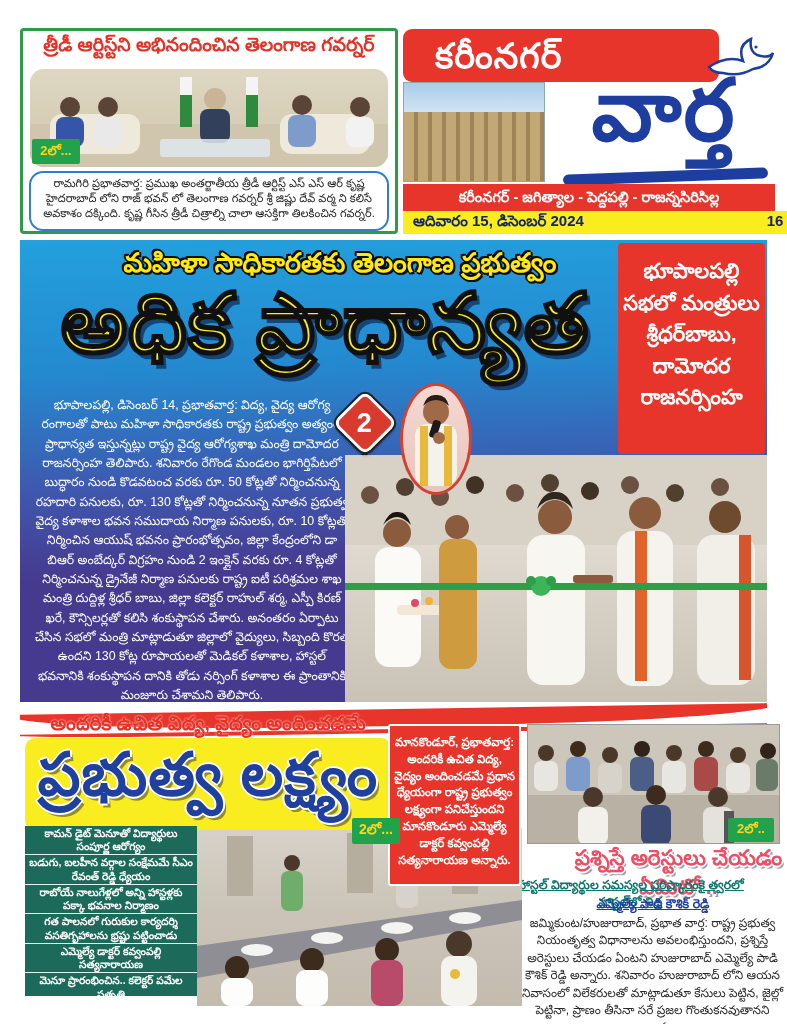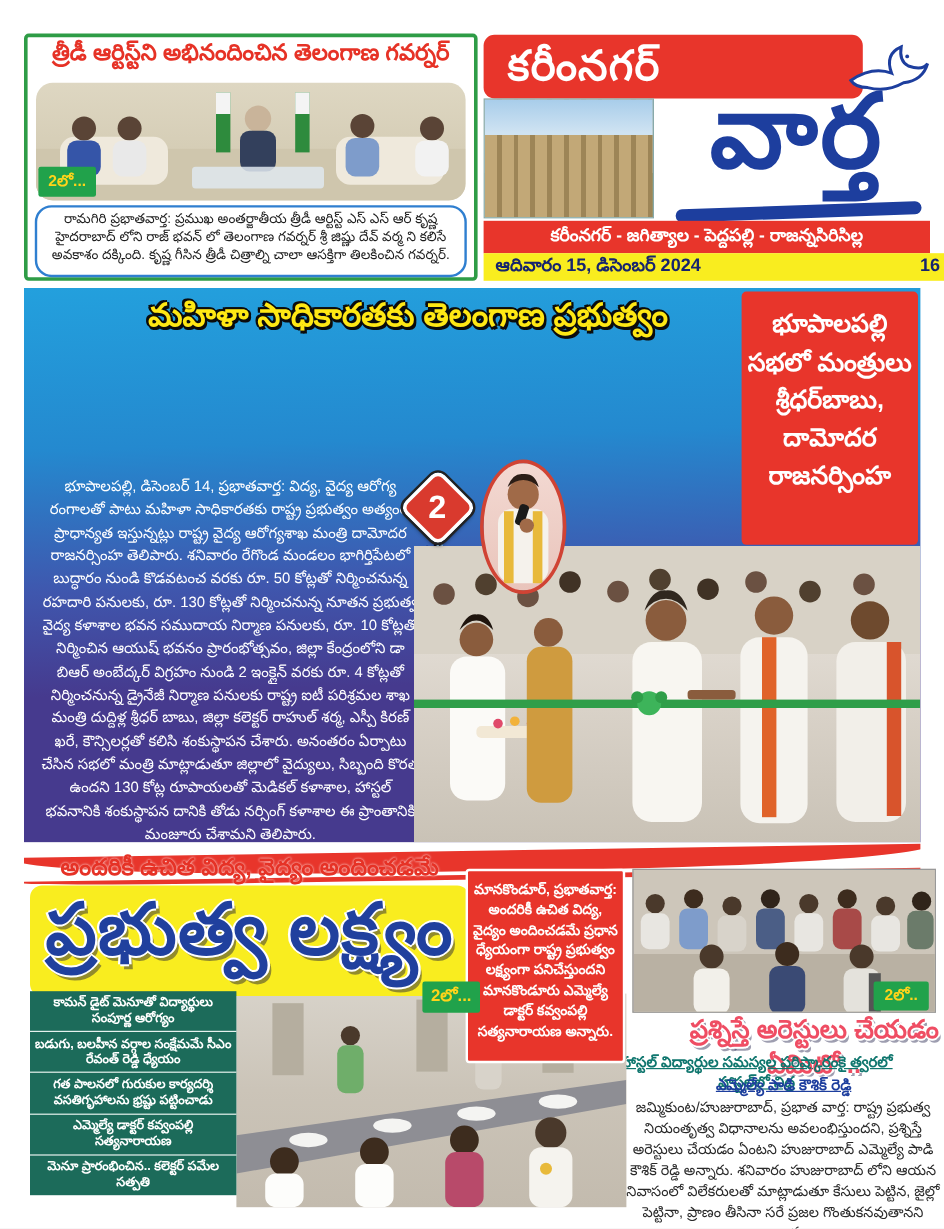--- a/index.html
+++ b/index.html
@@ -9,21 +9,21 @@
   
   .tl-box{position:absolute;left:20px;top:28px;width:378px;height:206px;background:#fff;border:3px solid #2e9c46;border-radius:4px;}
   .tl-head{margin:3px 4px 2px;text-align:center;color:#e63226;font-weight:bold;font-size:19px;line-height:1.15;}
   .tl-photo{position:absolute;left:7px;top:38px;width:358px;height:98px;border-radius:14px;overflow:hidden;background:linear-gradient(180deg,#ded7c2,#cfc6ad);}
   .tl-caption{position:absolute;left:6px;top:140px;width:360px;height:60px;border:2px solid #2f7fd0;border-radius:14px;padding:3px 5px;font-size:11.3px;line-height:1.32;color:#1d1d1d;text-align:center;}
   .jump-badge{position:absolute;background:#21a24b;color:#ffd41a;font-weight:bold;font-size:13px;display:flex;align-items:center;justify-content:center;border-radius:2px;z-index:6;}
   .badge-tl{left:9px;top:108px;width:48px;height:25px;}
 
   
   .masthead{position:absolute;left:403px;top:25px;width:372px;height:209px;}
-  .mh-banner{position:absolute;left:0;top:4px;width:316px;height:53px;background:#e8352b;border-radius:9px;color:#fff;font-weight:bold;font-size:35px;line-height:53px;padding-left:20px;letter-spacing:1px;}
+  .mh-banner{position:absolute;left:0;top:4px;width:316px;height:53px;background:#e8352b;border-radius:9px;color:#fff;font-weight:bold;font-size:35px;line-height:53px;padding-left:32px;letter-spacing:1px;}
   .mh-dove{position:absolute;left:296px;top:12px;width:76px;height:52px;z-index:3;}
   .mh-title{position:absolute;left:150px;top:42px;width:222px;text-align:center;color:#1d3e9e;font-size:86px;font-weight:900;line-height:1.0;letter-spacing:2px;text-shadow:1px 1px 0 #fff;}
   .mh-underbar{position:absolute;left:160px;top:146px;width:205px;height:11px;background:#1d3e9e;border-radius:6px;transform:rotate(-2deg);}
   .mh-dam{position:absolute;left:0;top:57px;width:142px;height:100px;border:1px solid #8aa;overflow:hidden;
     background:
       linear-gradient(180deg,#a8cdea 0%,#cfe3f2 28%,#cfe3f2 30%,transparent 30%),
       repeating-linear-gradient(90deg,#c2a877 0 10px,#9d8557 10px 14px),
       linear-gradient(180deg,transparent 62%,#6f9c55 62%);}
   .mh-strip{position:absolute;left:0;top:159px;width:372px;height:27px;background:#e8352b;color:#fff;font-weight:bold;font-size:14.5px;text-align:center;line-height:27px;}
   .mh-datebar{position:absolute;left:0;top:186px;width:432px;height:23px;background:#f9ed1f;color:#16246e;font-weight:bold;font-size:15px;display:flex;justify-content:space-between;align-items:center;padding:0 10px;}
@@ -116,20 +116,21 @@
     <div class="mh-dam"></div>
     <div class="mh-strip">కరీంనగర్ - జగిత్యాల - పెద్దపల్లి - రాజన్నసిరిసిల్ల</div>
     <div class="mh-datebar">
       <span>ఆదివారం 15, డిసెంబర్ 2024</span>
       <span>16 పేజీలు</span>
     </div>
   </div>
 
   <div class="lead">
     <div class="lead-kicker">మహిళా సాధికారతకు తెలంగాణ ప్రభుత్వం</div>
+    <div class="lead-headline">అధిక ప్రాధాన్యత</div>
     <div class="lead-sidebox">భూపాలపల్లి సభలో మంత్రులు శ్రీధర్‌బాబు, దామోదర రాజనర్సింహ</div>
     <div class="lead-body">భూపాలపల్లి, డిసెంబర్ 14, ప్రభాతవార్త: విద్య, వైద్య ఆరోగ్య రంగాలతో పాటు మహిళా సాధికారతకు రాష్ట్ర ప్రభుత్వం అత్యంత ప్రాధాన్యత ఇస్తున్నట్లు రాష్ట్ర వైద్య ఆరోగ్యశాఖ మంత్రి దామోదర రాజనర్సింహ తెలిపారు. శనివారం రేగొండ మండలం భాగిర్తిపేటలో బుద్ధారం నుండి కొడవటంచ వరకు రూ. 50 కోట్లతో నిర్మించనున్న రహదారి పనులకు, రూ. 130 కోట్లతో నిర్మించనున్న నూతన ప్రభుత్వ వైద్య కళాశాల భవన సముదాయ నిర్మాణ పనులకు, రూ. 10 కోట్లతో నిర్మించిన ఆయుష్ భవనం ప్రారంభోత్సవం, జిల్లా కేంద్రంలోని డా బిఆర్ అంబేద్కర్ విగ్రహం నుండి 2 ఇంక్లైన్ వరకు రూ. 4 కోట్లతో నిర్మించనున్న డ్రైనేజీ నిర్మాణ పనులకు రాష్ట్ర ఐటీ పరిశ్రమల శాఖ మంత్రి దుద్దిళ్ల శ్రీధర్ బాబు, జిల్లా కలెక్టర్ రాహుల్ శర్మ, ఎస్పీ కిరణ్ ఖరే, కౌన్సిలర్లతో కలిసి శంకుస్థాపన చేశారు. అనంతరం ఏర్పాటు చేసిన సభలో మంత్రి మాట్లాడుతూ జిల్లాలో వైద్యులు, సిబ్బంది కొరత ఉందని 130 కోట్ల రూపాయలతో మెడికల్ కళాశాల, హాస్టల్ భవనానికి శంకుస్థాపన దానికి తోడు నర్సింగ్ కళాశాల ఈ ప్రాంతానికి మంజూరు చేశామని తెలిపారు.</div>
     <div class="jump-diamond">
         <span>2</span>
       </div>
     <div class="jump-lo">లో..</div>
     <div class="oval-photo">
       <svg width="66" height="106" viewBox="0 0 66 106">
         <circle cx="33" cy="26" r="13" fill="#a06a48"></circle>
         <path d="M20 20 Q24 8 33 9 Q43 8 46 20 Q40 14 33 14 Q26 14 20 20Z" fill="#2b1d16"></path>
@@ -192,20 +193,21 @@
 
   <div class="sec-kicker">అందరికీ ఉచిత విద్య, వైద్యం అందించడమే</div>
   <div class="yellow-panel">
     <div class="sec-headline">ప్రభుత్వ లక్ష్యం</div>
   </div>
   <div class="jump-badge badge-sec">2లో...</div>
 
   <div class="points-box">
     <div class="point">కామన్ డైట్ మెనూతో విద్యార్థులు సంపూర్ణ ఆరోగ్యం</div>
     <div class="point">బడుగు, బలహీన వర్గాల సంక్షేమమే సీఎం రేవంత్ రెడ్డి ధ్యేయం</div>
+    <div class="point">రాబోయే నాలుగేళ్లలో అన్ని హాస్టళ్లకు పక్కా భవనాల నిర్మాణం</div>
     <div class="point">గత పాలనలో గురుకుల కార్యదర్శి వసతిగృహాలను భ్రష్టు పట్టించాడు</div>
     <div class="point">ఎమ్మెల్యే డాక్టర్ కవ్వంపల్లి సత్యనారాయణ</div>
     <div class="point">మెనూ ప్రారంభించిన.. కలెక్టర్ పమేల సత్పతి</div>
   </div>
 
   <div class="meal-photo">
     <svg width="325" height="178" viewBox="0 0 325 178">
       <rect x="30" y="8" width="26" height="60" fill="#b5ae9f"></rect>
         <rect x="150" y="5" width="26" height="60" fill="#b5ae9f"></rect>
         <rect x="255" y="8" width="26" height="58" fill="#b5ae9f"></rect>

